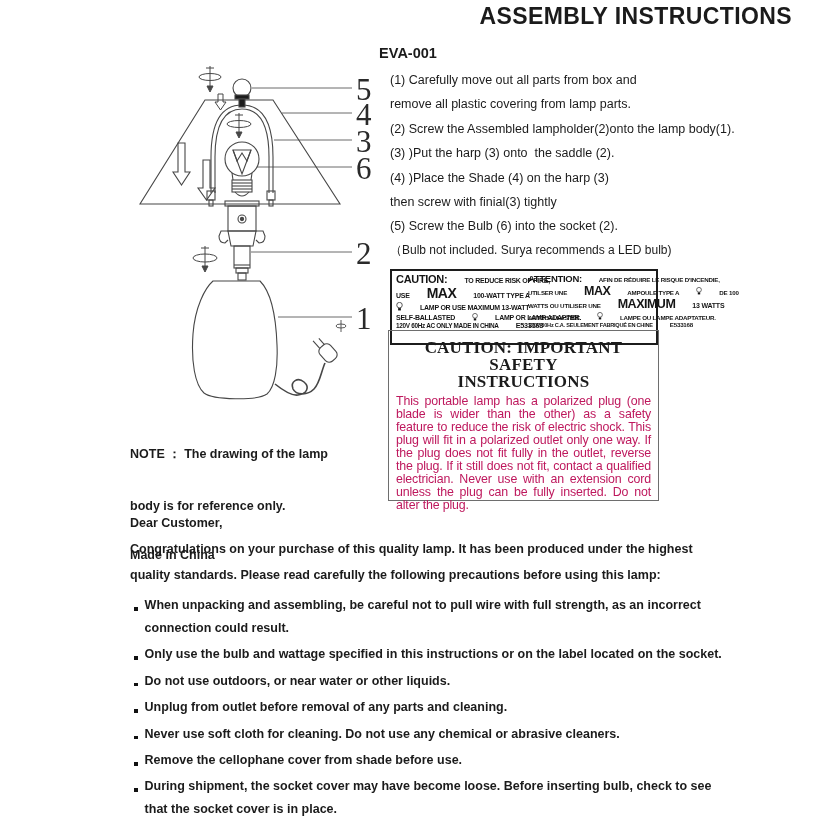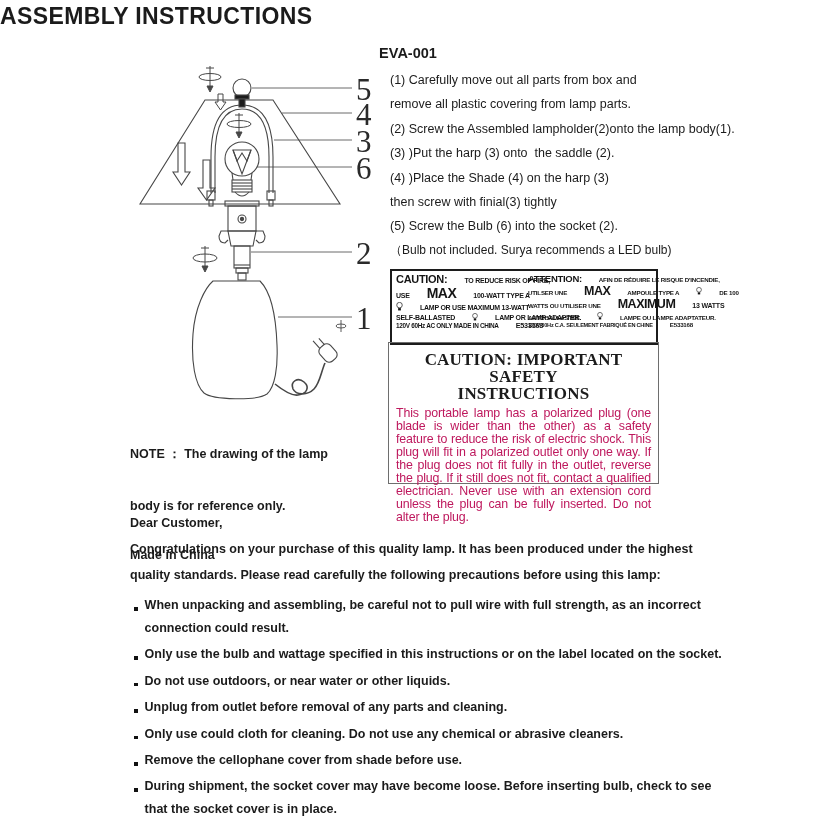--- a/index.html
+++ b/index.html
@@ -2,21 +2,21 @@
 <html><head>
 <meta charset="utf-8">
 <style>
   html,body{margin:0;padding:0;}
   body{
     width:840px;height:840px;background:#ffffff;position:relative;overflow:hidden;
     font-family:"Liberation Sans",sans-serif;color:#1b1b1b;
   }
   .abs{position:absolute;}
   
-  .title{left:0;top:3px;width:792px;text-align:left;font-size:23px;font-weight:bold;letter-spacing:.4px;}
+  .title{left:0;top:3px;width:792px;text-align:right;font-size:23px;font-weight:bold;letter-spacing:.4px;}
   .model{left:12px;top:45px;width:792px;text-align:center;font-size:14.5px;font-weight:bold;}
   
   .diagram{left:125px;top:62px;}
   .pnum{position:absolute;font-family:"Liberation Serif","DejaVu Serif",serif;font-size:31px;font-weight:400;color:#2a2a2a;line-height:1;}
   
   .steps{left:390px;top:73px;width:448px;}
   .sline{height:24.4px;font-size:12.5px;font-weight:normal;white-space:pre;}
   .sline.tight{height:auto;font-size:12px;margin-top:-2px;}
   
   .wlabel{left:390px;top:269px;width:268px;height:76px;border:2px solid #1c1c1c;box-sizing:border-box;
@@ -29,21 +29,21 @@
   .wl-max{font-size:14px;letter-spacing:-.5px;}
   .wl-sm{font-size:7px;letter-spacing:-.25px;}
   .wl-fr .wl-big{font-size:9.5px;}
   .wl-fr .wl-max{font-size:12.5px;}
   .wl-fr .wl-sm{font-size:6.2px;letter-spacing:-.2px;}
   .wl-tiny{font-size:6.4px;letter-spacing:-.3px;}
   .wl-fr .wl-tiny{font-size:5.6px;letter-spacing:-.25px;}
   .wl-cert{font-size:7.2px;letter-spacing:-.2px;}
   .bulb-ico{flex:0 0 auto;position:relative;top:.5px;}
   
-  .safety{left:388px;top:342px;width:271px;height:142px;border:1.5px solid #6e6e6e;box-sizing:border-box;}
+  .safety{left:388px;top:330px;width:271px;height:171px;border:1.5px solid #6e6e6e;box-sizing:border-box;}
   .sft{font-family:"Liberation Serif","DejaVu Serif",serif;font-weight:bold;text-align:center;font-size:17px;line-height:1.0;letter-spacing:.2px;}
   .sft1{margin-top:8px;}
   .sft2{}
   .sfbody{padding:5px 7px 0 7px;font-size:12.4px;line-height:13px;text-align:justify;font-weight:400;letter-spacing:-.15px;color:#be185d;}
   
   .note{left:130px;top:418px;font-size:12.5px;font-weight:bold;white-space:pre;}
   .note-l1{height:25px;}
   .note-l2{height:21px;}
   
   .letter{left:130px;top:516px;font-size:12.5px;font-weight:bold;}
@@ -290,21 +290,21 @@
   <div class="prec-item">
     <span class="bullet"></span>
     <div class="prec-text">Do not use outdoors, or near water or other liquids.</div>
   </div>
   <div class="prec-item">
     <span class="bullet"></span>
     <div class="prec-text">Unplug from outlet before removal of any parts and cleaning.</div>
   </div>
   <div class="prec-item">
     <span class="bullet"></span>
-    <div class="prec-text">Only use could cloth for cleaning. Do not use any chemical or abrasive cleaners.</div>
+    <div class="prec-text">Never use soft cloth for cleaning. Do not use any chemical or abrasive cleaners.</div>
   </div>
   <div class="prec-item">
     <span class="bullet"></span>
     <div class="prec-text">Remove the cellophane cover from shade before use.</div>
   </div>
   <div class="prec-item">
     <span class="bullet"></span>
     <div class="prec-text">
       <div>During shipment, the socket cover may have become loose. Before inserting bulb, check to see</div>
       <div>that the socket cover is in place.</div>

